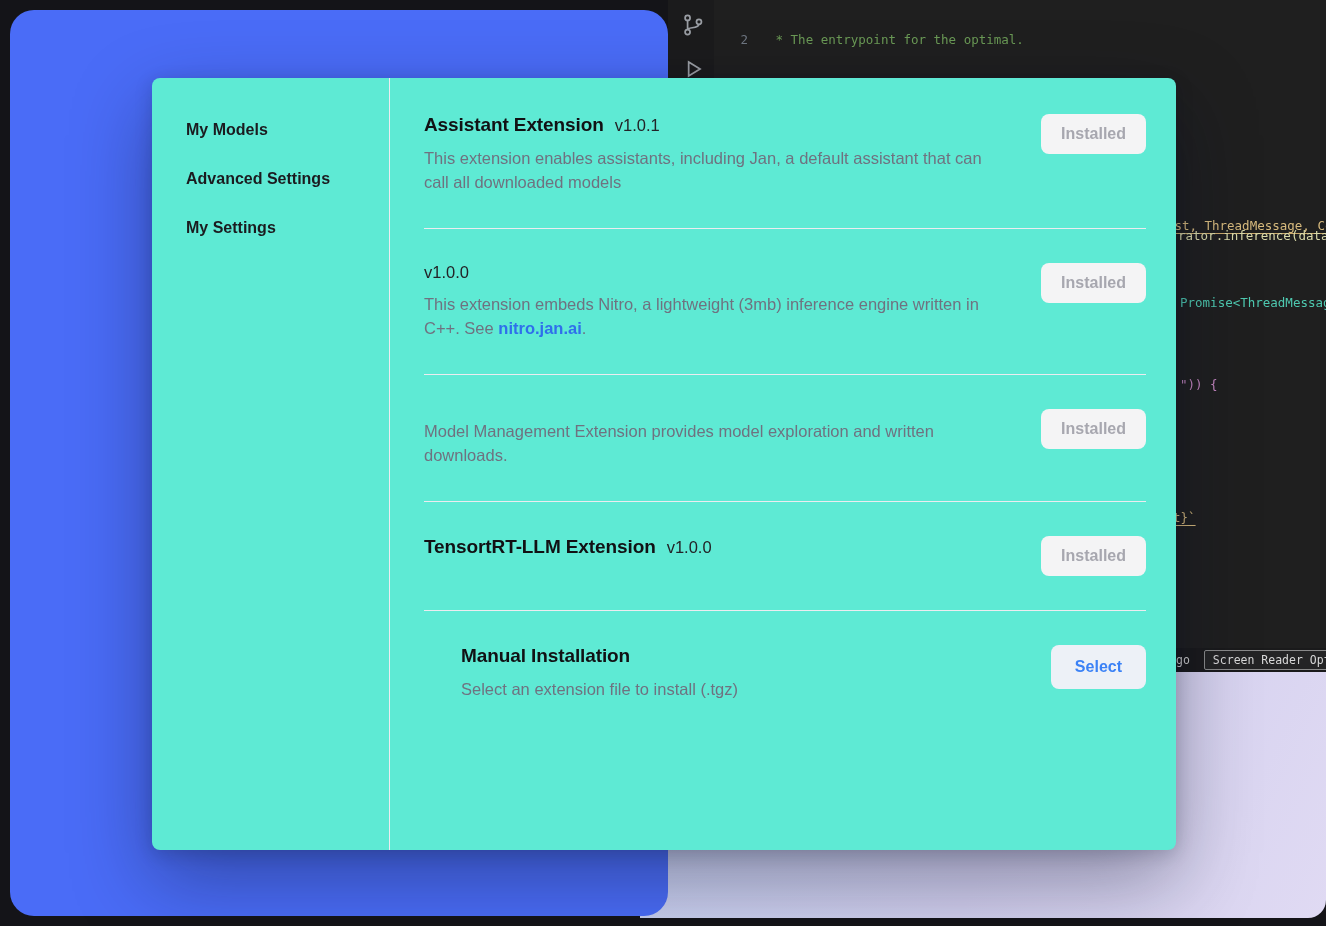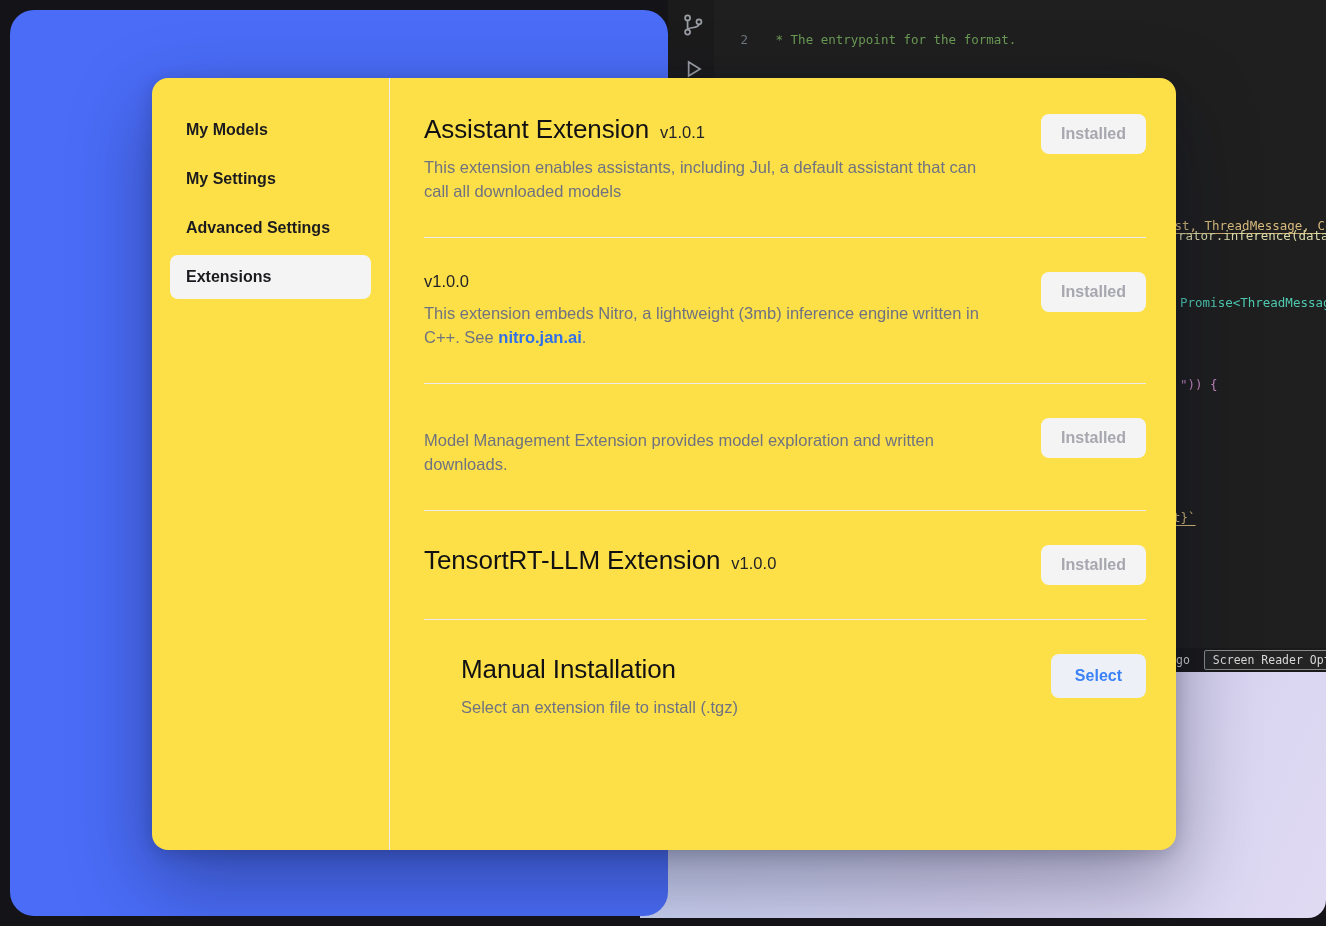--- a/index.html
+++ b/index.html
@@ -33,35 +33,35 @@
   .frag-2 { left:512px; top:296px; color:#4ec9b0; }
   .frag-3 { left:512px; top:378px; color:#c586c0; }
   .frag-4 { left:505px; top:511px; color:#d7ba7d; text-decoration:underline; text-underline-offset:3px; }
   .ed-status { position:absolute; left:0; right:0; bottom:0; height:24px; background:#1a1a1b;
     display:flex; align-items:center; font-size:11.5px; color:#cfcfcf; }
   .st-left { margin-left:508px; }
   .st-chip { margin-left:14px; border:1px solid #8a8a8a; border-radius:2px; padding:2px 8px;
     white-space:nowrap; color:#d8d8d8; background:#242425; cursor:pointer; }
 
   
-  .card { position:absolute; left:152px; top:78px; width:1024px; height:772px; background:#fde047;
-    border-radius:16px; box-shadow:0 30px 80px rgba(10,15,40,.38), 0 4px 18px rgba(10,15,40,.18);
+  .card { position:absolute; left:152px; top:78px; width:1024px; height:772px; background:#5eead4;
+    border-radius:8px; box-shadow:0 30px 80px rgba(10,15,40,.38), 0 4px 18px rgba(10,15,40,.18);
     z-index:5; display:flex; overflow:hidden; }
   .side { width:238px; border-right:1px solid #ececf0; padding:30px 18px; flex-shrink:0; }
   .nav-item { height:44px; line-height:44px; padding:0 16px; margin-bottom:5px; border-radius:8px;
     font-size:16px; font-weight:700; color:#1b1b1f; cursor:pointer; }
   .nav-item.active { background:#f4f4f5; }
   .main { flex:1; padding:36px 30px 0 34px; }
   .sec { display:flex; justify-content:space-between; align-items:flex-start;
     padding:34px 0; border-bottom:1px solid #ececf0; }
   .sec.first { padding-top:0; }
   .sec.last { border-bottom:none; padding-bottom:0;margin-left:37px; }
   .sec-left { max-width:578px; }
   .title-line { display:flex; align-items:baseline; gap:11px; }
-  .title-line h3 { font-size:26px; font-weight:400; color:#111114; letter-spacing:-.1px;text-align:right; }
+  .title-line h3 { font-size:19px; font-weight:700; color:#111114; letter-spacing:-.1px;text-align:right; }
   .ver { font-size:16.5px; font-weight:400; color:#232327; }
   .desc { margin-top:10px; font-size:16.5px; line-height:24px; color:#6f7280; }
   .desc a { color:#2f6feb; text-decoration:none; cursor:pointer;font-weight:bold; }
   .btn { border:none; border-radius:8px; font-family:inherit; font-size:16px; font-weight:600;
     padding:11px 20px; cursor:pointer; flex-shrink:0; }
   .btn.installed { background:#f4f4f5; color:#a7a7af; }
   .btn.select { background:#edf1f7; color:#3b82f6; padding:13px 24px; }
 </style>
 </head>
 <body>
@@ -81,21 +81,21 @@
         </svg>
       </span>
       <span class="act-icon icon-run">
         <svg viewBox="0 0 24 24" fill="none" stroke="currentColor" stroke-width="1.6">
           <path d="M8 5.5 L18.5 12 L8 18.5 Z"></path>
         </svg>
       </span>
     </div>
 
     <div class="code">
-      <div class="cl"><span class="ln">2</span><span class="c-comment"> * The entrypoint for the format.</span></div>
+      <div class="cl"><span class="ln">2</span><span class="c-comment"> * The entrypoint for the optimal.</span></div>
       <div class="cl"><span class="ln">3</span><span class="c-comment"> */</span></div>
       <div class="cl"><span class="ln">4</span><span></span></div>
       <div class="cl"><span class="ln">5</span><span class="c-comment">// Web / extension runtime</span></div>
       <div class="cl"><span class="ln">6</span><span class="c-kw">import </span><span class="c-names">{log, BaseExtension, MessageEvent, MessageRequest, ThreadMessage, ContentType</span></div>
     </div>
 
     <div class="frag frag-1">rator.inference(data));</div>
     <div class="frag frag-2">Promise&lt;ThreadMessage&gt;</div>
     <div class="frag frag-3">")) {</div>
     <div class="frag frag-4">t}`</div>
@@ -105,34 +105,33 @@
       <span class="st-chip">Screen Reader Optimize</span>
     </div>
   </div>
 
   <div class="blue-panel"></div>
 
   <div class="card">
 
     <nav class="side">
       <div class="nav-item">My Models</div>
+      <div class="nav-item">Advanced Settings</div>
       <div class="nav-item">My Settings</div>
-      <div class="nav-item">Advanced Settings</div>
-      <div class="nav-item active">Extensions</div>
     </nav>
 
     <div class="main">
 
       <div class="sec first">
         <div class="sec-left">
           <div class="title-line">
             <h3>Assistant Extension</h3>
             <span class="ver">v1.0.1</span>
           </div>
-          <p class="desc">This extension enables assistants, including Jul, a default assistant that can call all downloaded models</p>
+          <p class="desc">This extension enables assistants, including Jan, a default assistant that can call all downloaded models</p>
         </div>
         <button class="btn installed">Installed</button>
       </div>
 
       <div class="sec">
         <div class="sec-left">
           <div class="title-line">
             <span class="ver">v1.0.0</span>
           </div>
           <p class="desc"><span>This extension embeds Nitro, a lightweight (3mb) inference engine written in C++. See </span><a>nitro.jan.ai</a><span>.</span></p>

